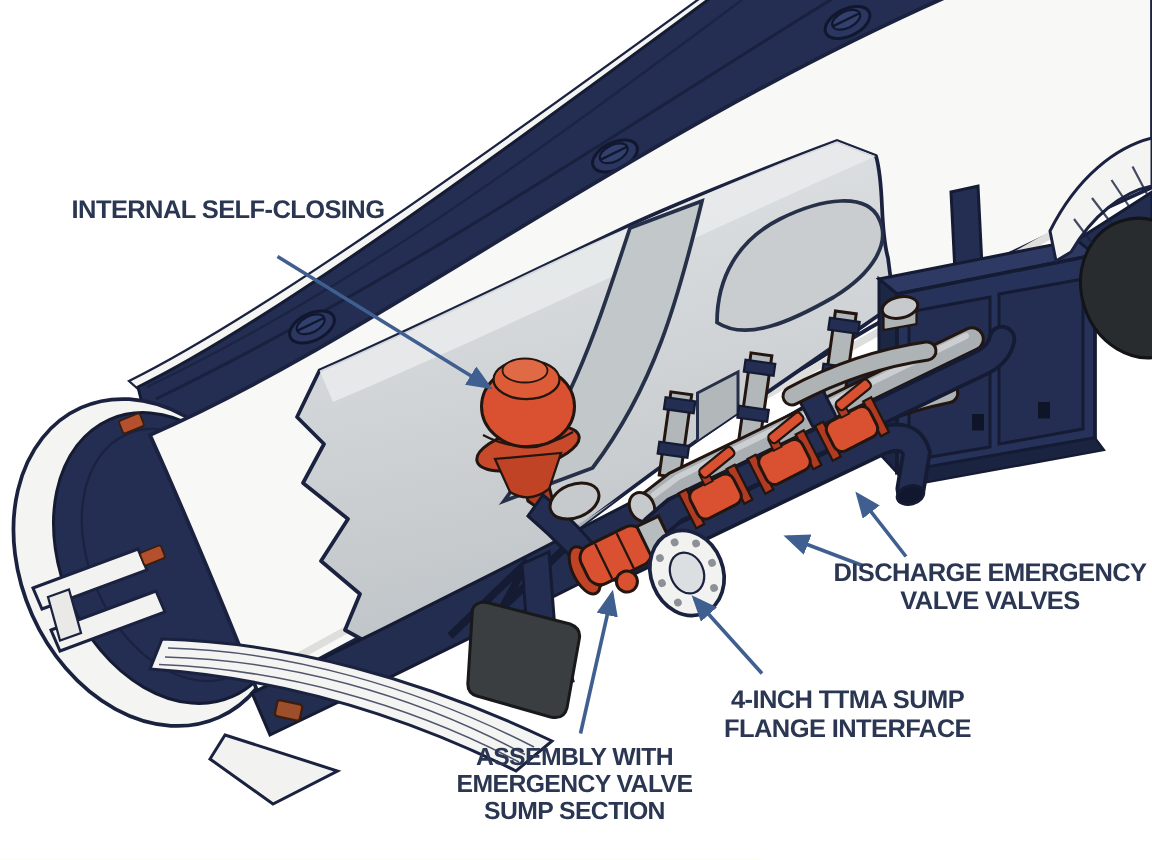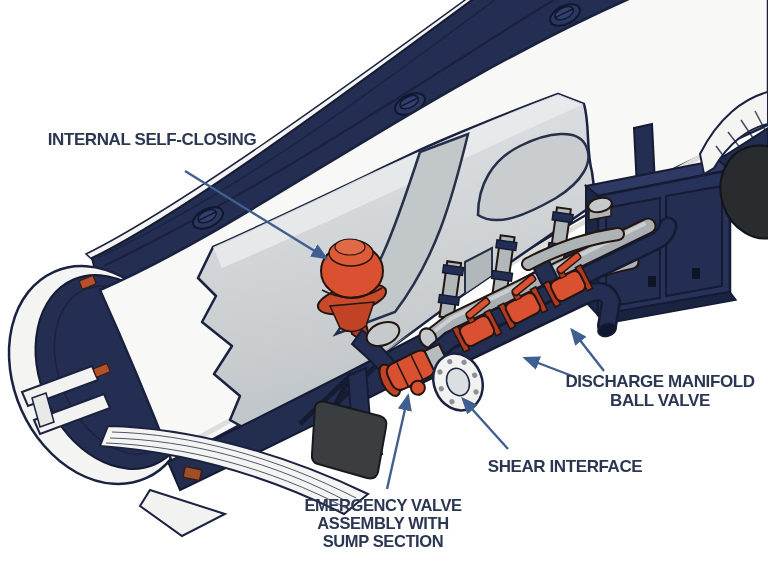--- a/index.html
+++ b/index.html
@@ -235,24 +235,25 @@
     <path d="M604,371 L572,330" marker-end="url(#ah)"></path>
     <path d="M508,449 L463,399" marker-end="url(#ah)"></path>
     <path d="M387,489 L408,396" marker-end="url(#ah)"></path>
   </g>
 </svg>
 
 <div class="diagram-label" style="left:152px;top:130px;">
   <div>INTERNAL SELF-CLOSING</div>
 </div>
 <div class="diagram-label" style="left:660px;top:372px;">
-  <div>DISCHARGE MANIFOLD</div>
-  <div>BALL VALVE</div>
+  <div>DISCHARGE EMERGENCY</div>
+  <div>VALVE VALVES</div>
 </div>
 <div class="diagram-label" style="left:565px;top:457px;">
-  <div>SHEAR INTERFACE</div>
+  <div>4-INCH TTMA SUMP</div>
+  <div>FLANGE INTERFACE</div>
 </div>
 <div class="diagram-label small" style="left:383px;top:496px;">
+  <div>ASSEMBLY WITH</div>
   <div>EMERGENCY VALVE</div>
-  <div>ASSEMBLY WITH</div>
   <div>SUMP SECTION</div>
 </div>
 </div>
 
 </body></html>

